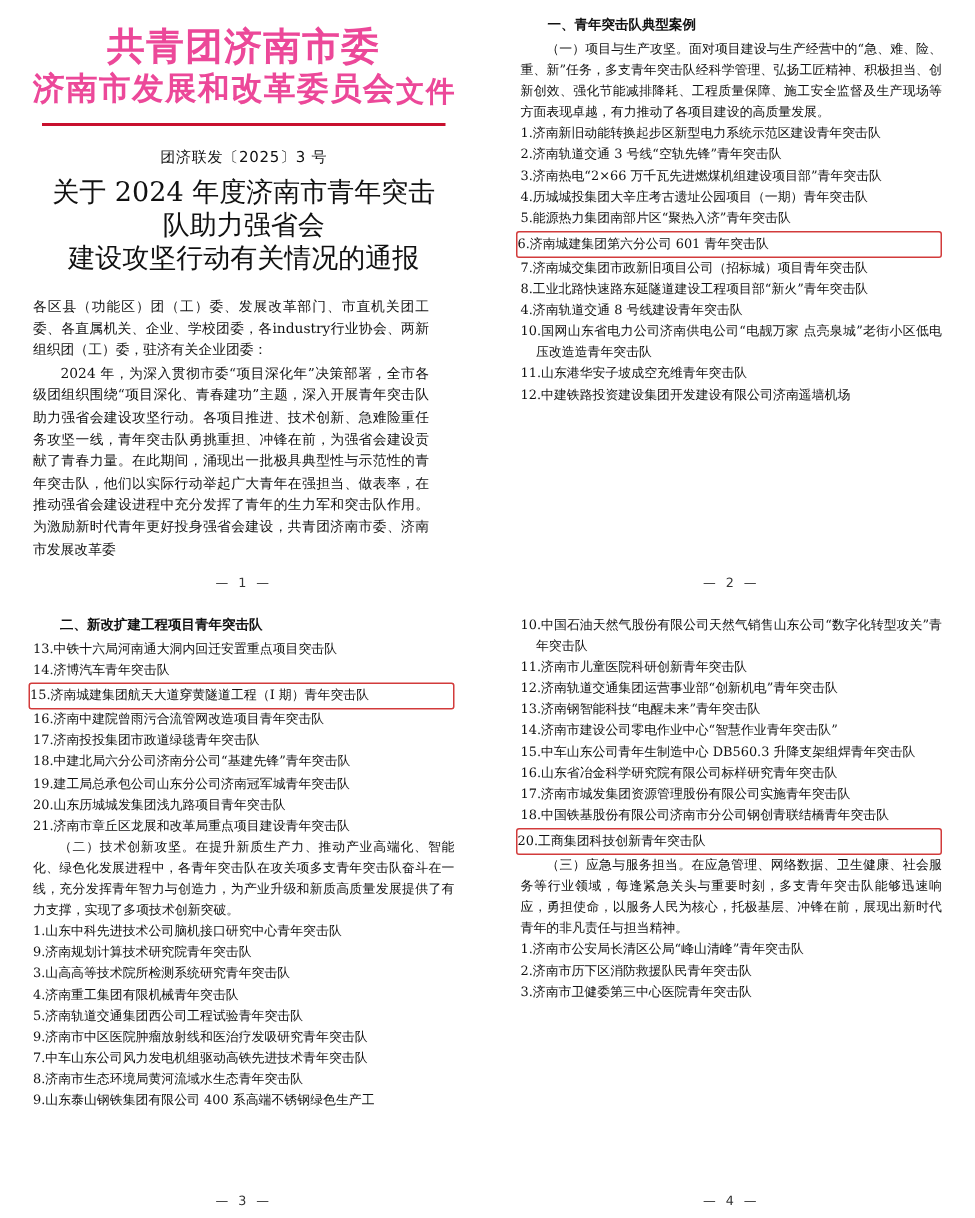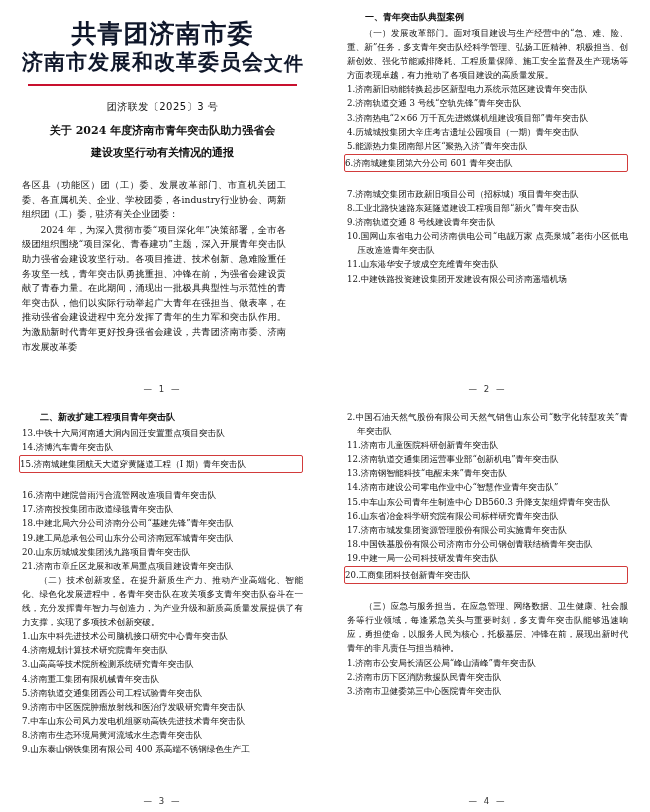--- a/index.html
+++ b/index.html
@@ -33,25 +33,25 @@
     left: 0; right: 0; top: 0; bottom: 0;
     padding: 10px 22px 18px 22px;
     box-sizing: border-box;
   }
   
   .masthead {
     text-align: center;
     margin-top: 8px;
   }
   .masthead .line1, .masthead .line2 {
-    color: #0f172a;
+    color: #ec4899;
     font-weight: bold;
     letter-spacing: 1px;
     white-space: nowrap;
-    font-family: Liberation Sans, sans-serif;
+    font-family: Liberation Mono, monospace;
   }
   .masthead .line1 {
     font-size: 25px;
     line-height: 30px;
   }
   .masthead .line2 {
     font-size: 21px;
     line-height: 28px;
     position: relative;
   }
@@ -65,22 +65,22 @@
     margin: 6px 6px 10px 6px;
   }
   .docnum {
     text-align: center;
     font-size: 10px;
     margin: 14px 0 0 0;
     letter-spacing: 0.5px;
   }
   .doctitle {
     text-align: center;
-    font-size: 11px;
-    font-weight: bold;
+    font-size: 18px;
+    font-weight: normal;
     line-height: 22px;
     margin: 6px 10px 14px 10px;
     font-family: "DejaVu Serif", serif;
   }
   .body-text {
     font-size: 9.2px;
     line-height: 14.6px;
     text-align: justify;
     text-justify: inter-ideograph;
     font-family: "DejaVu Serif", serif;
@@ -118,21 +118,21 @@
     padding: 0 0 0 0;
   }
   .item.hang {
     padding-left: 1.2em;
     text-indent: -1.2em;
   }
   .boxed {
     border: 1px solid #d23b3b;
     border-radius: 2px;
     padding: 1px 18px;
-    margin: 1px 0 15px -3px;
+    margin: 1px 0 0 -3px;
     display: block;
   }
   .para {
     font-size: 8.6px;
     line-height: 14.1px;
     font-family: "DejaVu Serif", serif;
     text-align: justify;
     text-justify: inter-ideograph;
     text-indent: 2em;
     margin: 0;
@@ -160,31 +160,31 @@
         <p class="indent2">2024 年，为深入贯彻市委“项目深化年”决策部署，全市各级团组织围绕“项目深化、青春建功”主题，深入开展青年突击队助力强省会建设攻坚行动。各项目推进、技术创新、急难险重任务攻坚一线，青年突击队勇挑重担、冲锋在前，为强省会建设贡献了青春力量。在此期间，涌现出一批极具典型性与示范性的青年突击队，他们以实际行动举起广大青年在强担当、做表率，在推动强省会建设进程中充分发挥了青年的生力军和突击队作用。为激励新时代青年更好投身强省会建设，共青团济南市委、济南市发展改革委</p>
         <p class="indent2"></p>
       </div>
     </div>
     <div class="pagenum">— 1 —</div>
   </div>
 
   <div class="page">
     <div class="page-inner">
       <div class="sec-head indent">一、青年突击队典型案例</div>
-      <div class="para">（一）发展改革部门。面对项目建设与生产经营中的“急、难、险、重、新”任务，多支青年突击队经科学管理、弘扬工匠精神、积极担当、创新创效、强化节能减排降耗、工程质量保障、施工安全监督及生产现场等方面表现卓越，有力推动了各项目建设的高质量发展。</div>
+      <div class="para">（一）项目与生产攻坚。面对项目建设与生产经营中的“急、难、险、重、新”任务，多支青年突击队经科学管理、弘扬工匠精神、积极担当、创新创效、强化节能减排降耗、工程质量保障、施工安全监督及生产现场等方面表现卓越，有力推动了各项目建设的高质量发展。</div>
       <div>
         <div class="item hang">1.济南新旧动能转换起步区新型电力系统示范区建设青年突击队</div>
         <div class="item hang">2.济南轨道交通 3 号线“空轨先锋”青年突击队</div>
         <div class="item hang">3.济南热电“2×66 万千瓦先进燃煤机组建设项目部”青年突击队</div>
         <div class="item hang">4.历城城投集团大辛庄考古遗址公园项目（一期）青年突击队</div>
         <div class="item hang">5.能源热力集团南部片区“聚热入济”青年突击队</div>
         <div class="item hang boxed">6.济南城建集团第六分公司 601 青年突击队</div>
         <div class="item hang">7.济南城交集团市政新旧项目公司（招标城）项目青年突击队</div>
         <div class="item hang">8.工业北路快速路东延隧道建设工程项目部“新火”青年突击队</div>
-        <div class="item hang">9.济南轨道交通 8 号线建设青年突击队</div>
+        <div class="item hang">4.济南轨道交通 8 号线建设青年突击队</div>
         <div class="item hang">10.国网山东省电力公司济南供电公司“电靓万家 点亮泉城”老街小区低电压改造造青年突击队</div>
         <div class="item hang">11.山东港华安子坡成空充维青年突击队</div>
         <div class="item hang">12.中建铁路投资建设集团开发建设有限公司济南遥墙机场</div>
       </div>
     </div>
     <div class="pagenum">— 2 —</div>
   </div>
 
   <div class="page">
     <div class="page-inner">
@@ -196,46 +196,45 @@
         <div class="item hang">16.济南中建院曾雨污合流管网改造项目青年突击队</div>
         <div class="item hang">17.济南投投集团市政道绿毯青年突击队</div>
         <div class="item hang">18.中建北局六分公司济南分公司“基建先锋”青年突击队</div>
         <div class="item hang">19.建工局总承包公司山东分公司济南冠军城青年突击队</div>
         <div class="item hang">20.山东历城城发集团浅九路项目青年突击队</div>
         <div class="item hang">21.济南市章丘区龙展和改革局重点项目建设青年突击队</div>
       </div>
       <div class="para">（二）技术创新攻坚。在提升新质生产力、推动产业高端化、智能化、绿色化发展进程中，各青年突击队在攻关项多支青年突击队奋斗在一线，充分发挥青年智力与创造力，为产业升级和新质高质量发展提供了有力支撑，实现了多项技术创新突破。</div>
       <div>
         <div class="item hang">1.山东中科先进技术公司脑机接口研究中心青年突击队</div>
-        <div class="item hang">4.济南规划计算技术研究院青年突击队</div>
+        <div class="item hang">9.济南规划计算技术研究院青年突击队</div>
         <div class="item hang">3.山高高等技术院所检测系统研究青年突击队</div>
         <div class="item hang">4.济南重工集团有限机械青年突击队</div>
         <div class="item hang">5.济南轨道交通集团西公司工程试验青年突击队</div>
         <div class="item hang">9.济南市中区医院肿瘤放射线和医治疗发吸研究青年突击队</div>
         <div class="item hang">7.中车山东公司风力发电机组驱动高铁先进技术青年突击队</div>
         <div class="item hang">8.济南市生态环境局黄河流域水生态青年突击队</div>
         <div class="item hang">9.山东泰山钢铁集团有限公司 400 系高端不锈钢绿色生产工</div>
       </div>
     </div>
     <div class="pagenum">— 3 —</div>
   </div>
 
   <div class="page">
     <div class="page-inner">
       <div>
-        <div class="item hang">2.中国石油天然气股份有限公司天然气销售山东公司“数字化转型攻关”青年突击队</div>
+        <div class="item hang">10.中国石油天然气股份有限公司天然气销售山东公司“数字化转型攻关”青年突击队</div>
         <div class="item hang">11.济南市儿童医院科研创新青年突击队</div>
         <div class="item hang">12.济南轨道交通集团运营事业部“创新机电”青年突击队</div>
         <div class="item hang">13.济南钢智能科技“电醒未来”青年突击队</div>
         <div class="item hang">14.济南市建设公司零电作业中心“智慧作业青年突击队”</div>
         <div class="item hang">15.中车山东公司青年生制造中心 DB560.3 升降支架组焊青年突击队</div>
         <div class="item hang">16.山东省冶金科学研究院有限公司标样研究青年突击队</div>
         <div class="item hang">17.济南市城发集团资源管理股份有限公司实施青年突击队</div>
         <div class="item hang">18.中国铁基股份有限公司济南市分公司钢创青联结橋青年突击队</div>
-        <div class="item hang">19.中建一局一公司科技研发青年突击队</div>
         <div class="item hang boxed">20.工商集团科技创新青年突击队</div>
       </div>
       <div class="para">（三）应急与服务担当。在应急管理、网络数据、卫生健康、社会服务等行业领域，每逢紧急关头与重要时刻，多支青年突击队能够迅速响应，勇担使命，以服务人民为核心，托极基层、冲锋在前，展现出新时代青年的非凡责任与担当精神。</div>
       <div>
         <div class="item hang">1.济南市公安局长清区公局“峰山清峰”青年突击队</div>
         <div class="item hang">2.济南市历下区消防救援队民青年突击队</div>
         <div class="item hang">3.济南市卫健委第三中心医院青年突击队</div>
       </div>
     </div>
     <div class="pagenum">— 4 —</div>

